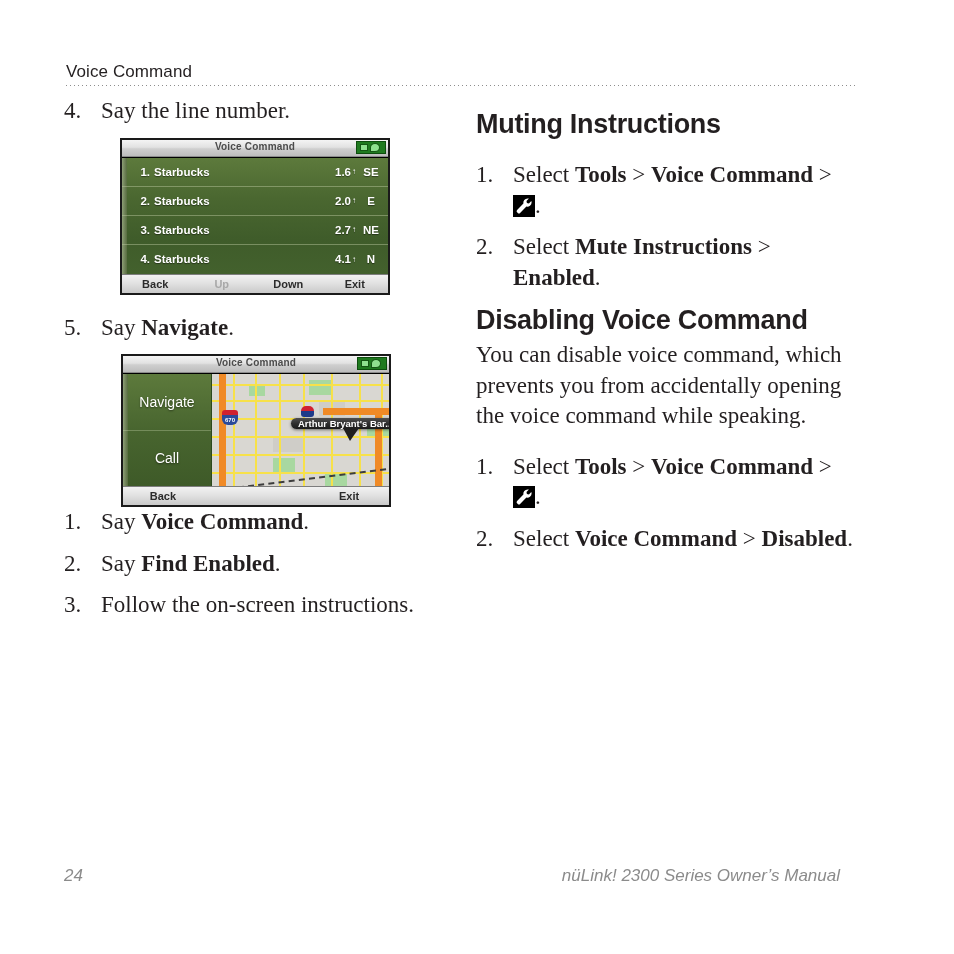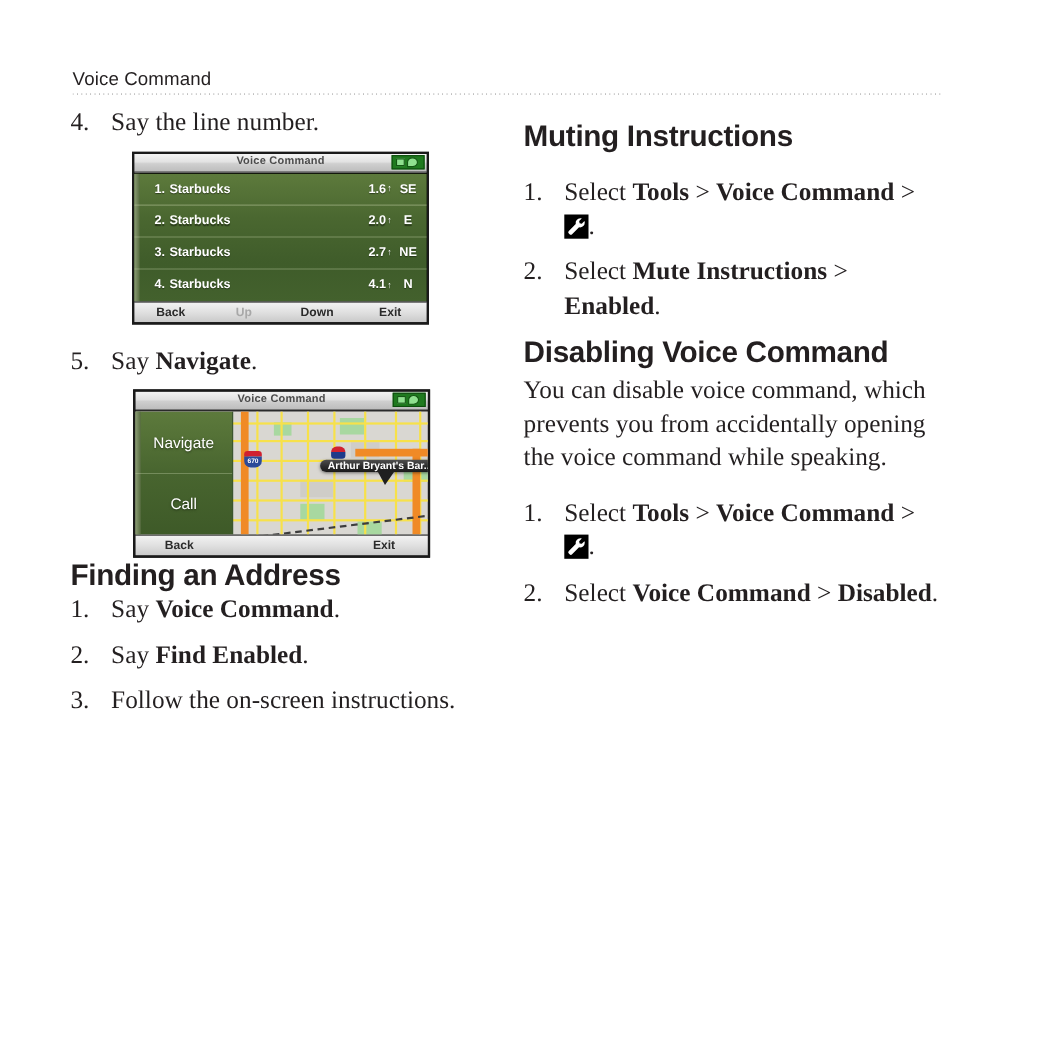--- a/index.html
+++ b/index.html
@@ -458,21 +458,20 @@
           <div class="map-btn b1">Navigate</div>
           <div class="map-btn b2">Call</div>
         </div>
       </div>
       <div class="btnbar two">
         <span>Back</span>
         <span>Exit</span>
       </div>
     </div>
 
-    <h2 class="section h-finding">Finding an Address</h2>
 
     <ol class="steps">
       <li>
         <span class="num">1.</span><span>Say </span><b>Voice Command</b><span>.</span>
       </li>
       <li>
         <span class="num">2.</span><span>Say </span><b>Find Enabled</b><span>.</span>
       </li>
       <li>
         <span class="num">3.</span><span>Follow the on-screen instructions.</span>
@@ -503,14 +502,18 @@
         <span class="num">1.</span><span>Select </span><b>Tools</b><span class="gt"> &gt; </span><b>Voice Command</b><span class="gt"> &gt; </span><span class="wrench"><svg width="18" height="18" viewBox="0 0 18 18">
               <path d="M12.6 1.4a4.3 4.3 0 0 0-4.2 5.2L2.1 12.9a1.6 1.6 0 0 0 0 2.3l.7.7a1.6 1.6 0 0 0 2.3 0l6.3-6.3a4.3 4.3 0 0 0 5.2-4.2c0-.5-.1-1-.3-1.4l-2.4 2.4-2-.4-.4-2L13.9 1.6c-.4-.1-.8-.2-1.3-.2z" fill="#ffffff"></path>
             </svg></span><span>.</span>
       </li>
       <li>
         <span class="num">2.</span><span>Select </span><b>Voice Command</b><span class="gt"> &gt; </span><b>Disabled</b><span>.</span>
       </li>
     </ol>
   </div>
 
+  <div class="footer">
+    <span class="pg">24</span>
+    <span class="mn">nüLink! 2300 Series Owner’s Manual</span>
+  </div>
 
 </div>
 
 </body></html>

